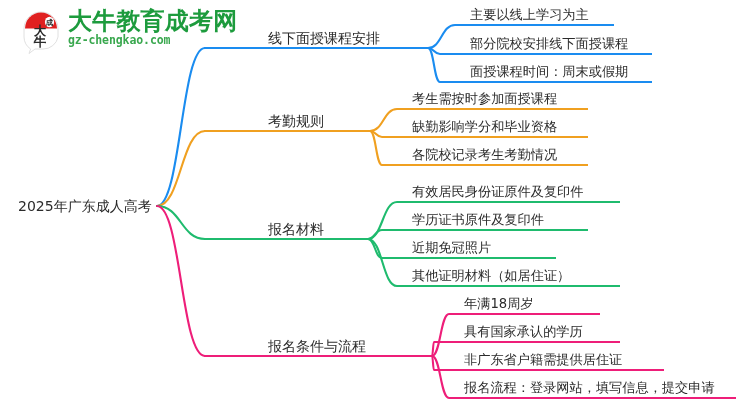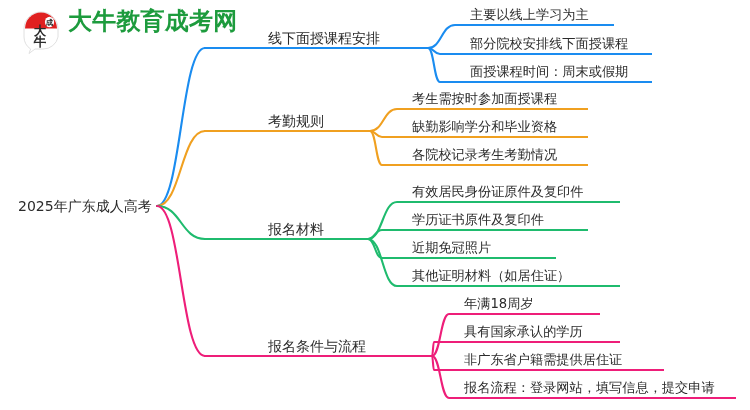--- a/index.html
+++ b/index.html
@@ -90,20 +90,21 @@
     <svg id="logo-mark" viewBox="0 0 46 46">
       <path d="M6 21 A17 17 0 0 1 40 21 L40 29 A15 15 0 0 1 25 41 L17 41 L11 45.5 L12.6 41 A15 15 0 0 1 6 29 Z" fill="#ffffff" stroke="#dddddd" stroke-width="0.9"></path>
       <path d="M7 20.5 A16 16 0 0 1 39 20.5 Z" fill="#e02020"></path>
       <ellipse cx="31.5" cy="14" rx="4.6" ry="5.2" fill="#ffffff"></ellipse>
       <text x="31.5" y="17.3" font-size="7.4" font-weight="bold" fill="#e02020" text-anchor="middle" font-family="'DejaVu Sans','Liberation Sans',sans-serif">成</text>
       <text x="22" y="27" font-size="12.5" font-weight="bold" fill="#2b2b2b" text-anchor="middle" font-family="'DejaVu Sans','Liberation Sans',sans-serif">大</text>
       <text x="22" y="37.5" font-size="12.5" font-weight="bold" fill="#2b2b2b" text-anchor="middle" font-family="'DejaVu Sans','Liberation Sans',sans-serif">牛</text>
     </svg>
     <div id="logo-text-wrap">
       <div class="logo-title">大牛教育成考网</div>
+      <div class="logo-sub">gz-chengkao.com</div>
     </div>
   </div>
 
   <svg id="map" viewBox="0 0 750 410">
     <g id="links-layer">
         <path d="M 157 206 C 181 206, 181 48, 205 48" class="link" stroke="#1a8cf0"></path>
         <path d="M 205 48 L 428 48" class="link" stroke="#1a8cf0"></path>
         <path d="M 428 48 C 441.5 48, 441.5 25, 455 25" class="link" stroke="#1a8cf0"></path>
         <line x1="455" y1="25" x2="614" y2="25" class="leaf-rule" stroke="#1a8cf0"></line>
         <path d="M 428 48 C 434 48, 434 54, 440 54" class="link" stroke="#1a8cf0"></path>

